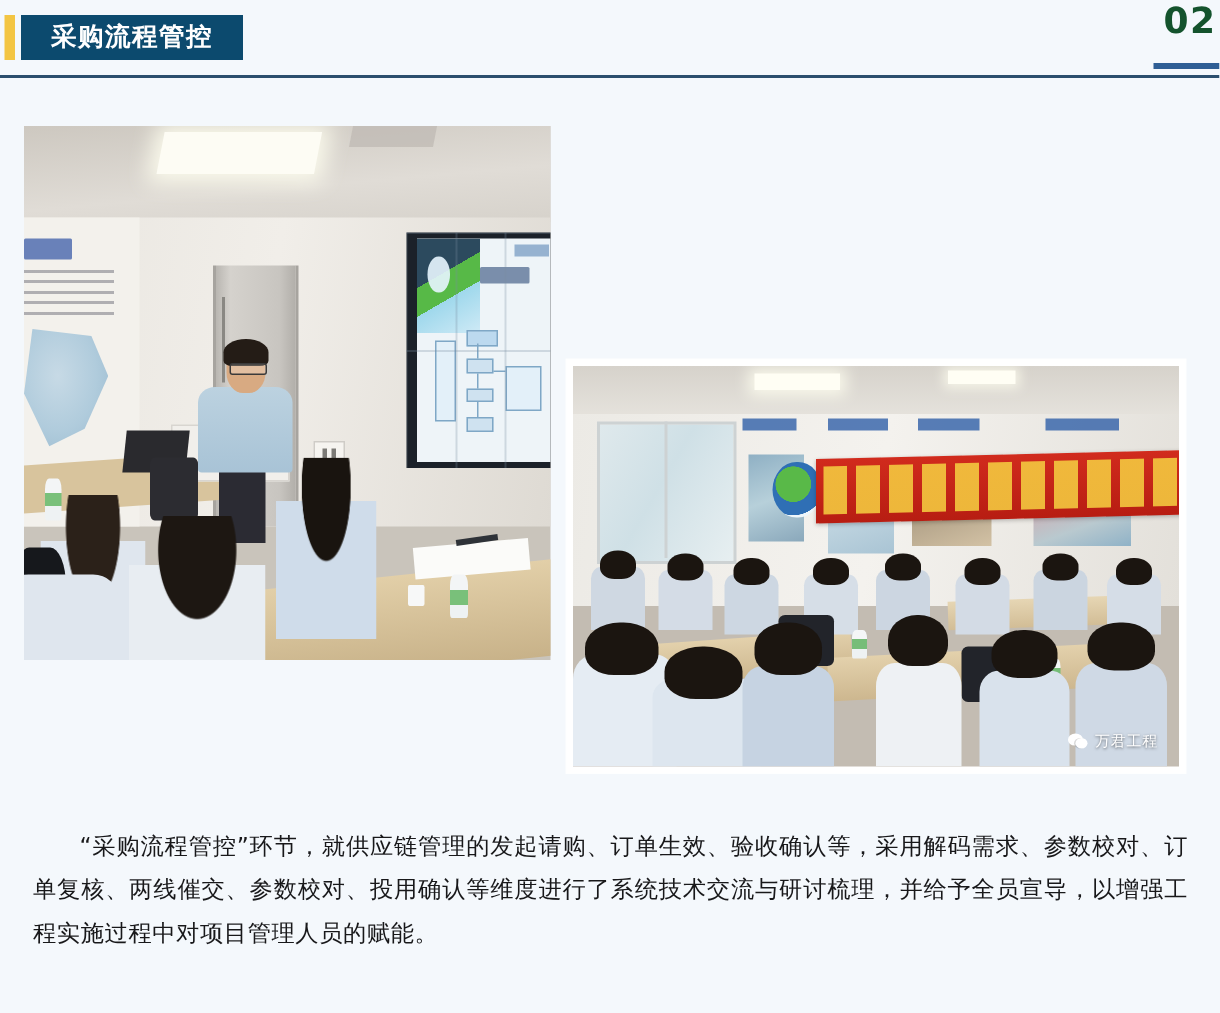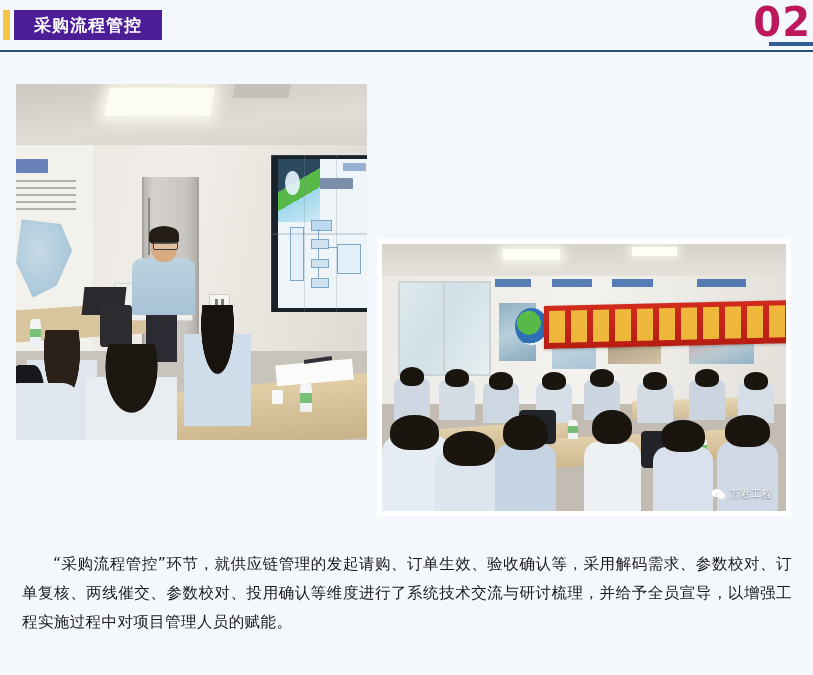--- a/index.html
+++ b/index.html
@@ -29,40 +29,40 @@
     width: 7px;
     height: 30px;
     background: #f3c543;
   }
   .title-box {
     position: absolute;
     left: 14px;
     top: 10px;
     width: 148px;
     height: 30px;
-    background: #4c1d95;
+    background: #0c4a6e;
     display: flex;
     align-items: center;
     justify-content: center;
   }
   .title-text {
     color: #ffffff;
     font-size: 17px;
     font-weight: bold;
     letter-spacing: 1px;
     line-height: 1;
     white-space: nowrap;
   }
   .section-number {
     position: absolute;
     right: 2px;
     top: 2px;
-    font-size: 40px;
+    font-size: 24px;
     font-weight: bold;
-    color: #be185d;
+    color: #14532d;
     letter-spacing: 1px;
     line-height: 1;
   }
   .number-underline {
     position: absolute;
     right: 0px;
     top: 42px;
     width: 44px;
     height: 4px;
     background: #2f5f95;

